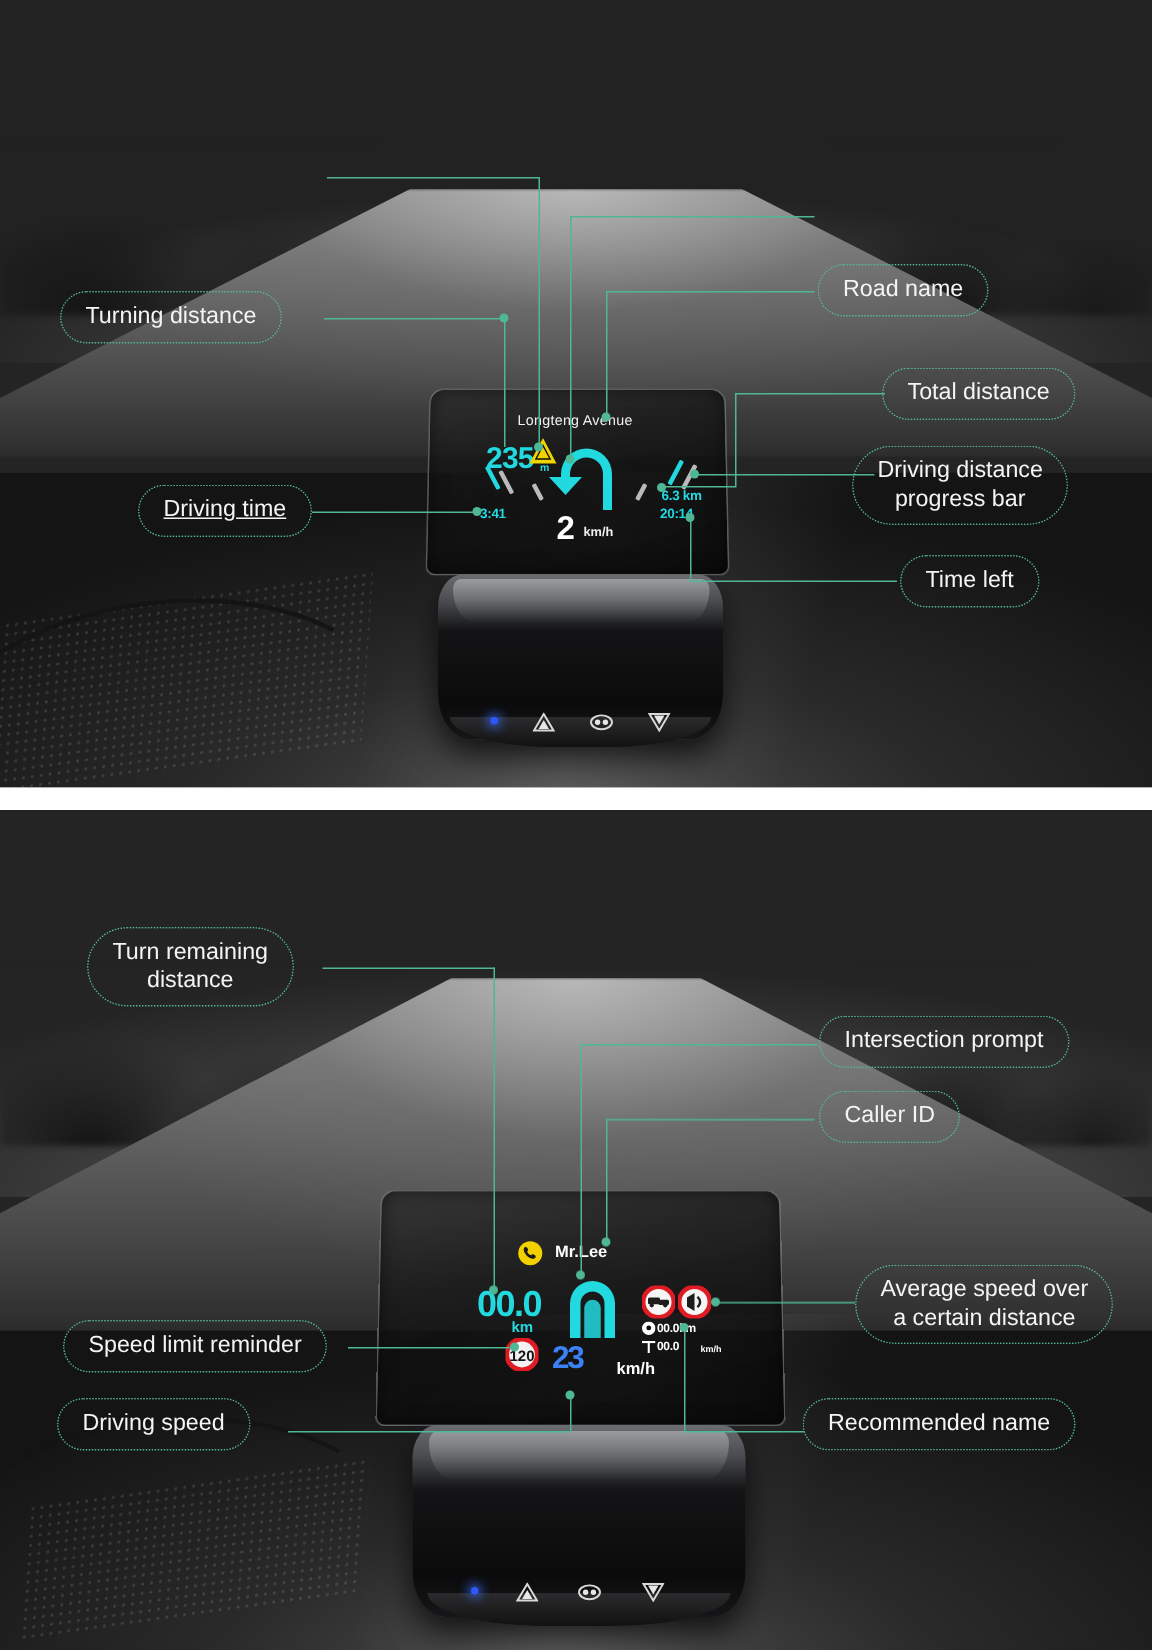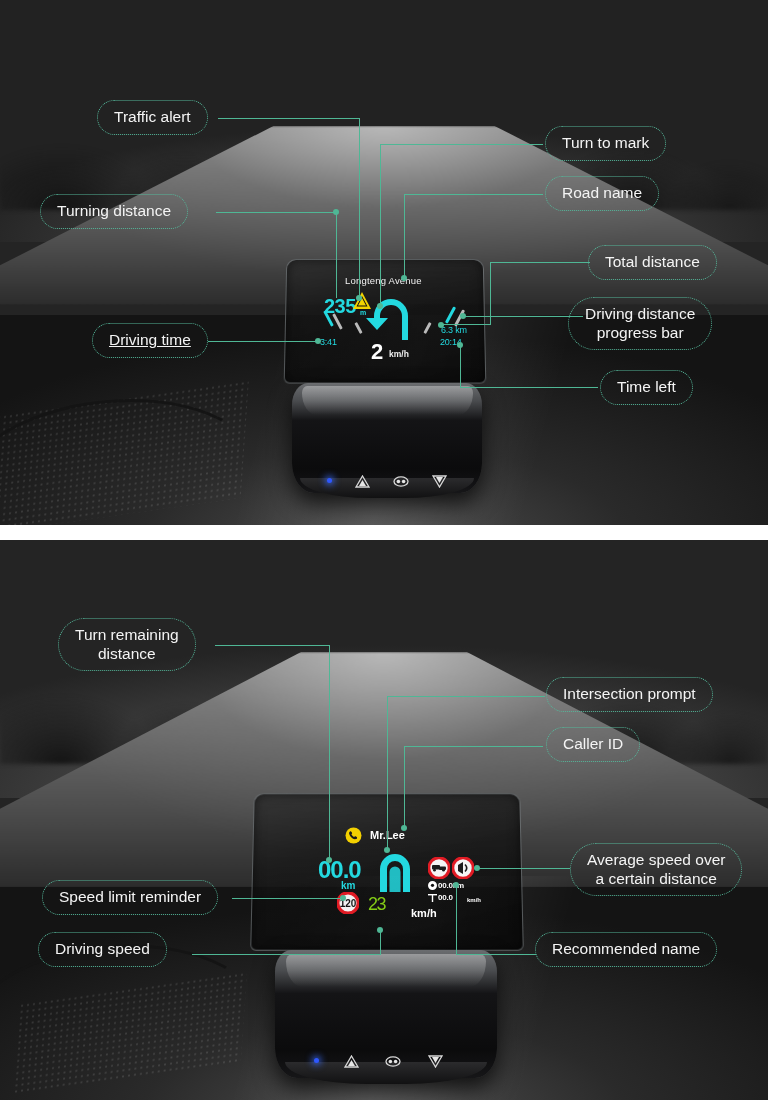--- a/index.html
+++ b/index.html
@@ -101,25 +101,25 @@
   .led { position:absolute; width:5px; height:5px; border-radius:50%;
          background:#2e57ff; box-shadow:0 0 7px 2px rgba(60,110,255,.85); }
 
   
   .hud-text { position:absolute; color:#fff; line-height:1; white-space:nowrap; }
   .hud-road-name { font-size:9.5px; color:#f0f0f0; letter-spacing:.2px; }
   .hud-dist-big { font-size:20px; font-weight:700; color:#23d9e0; letter-spacing:-.5px; }
   .hud-unit-sm { font-size:7px; font-weight:700; color:#23d9e0; }
   .hud-speed { font-size:22px; font-weight:700; color:#fff; letter-spacing:-1px; }
   .hud-speed-unit { font-size:8.5px; font-weight:700; color:#efefef; }
-  .hud-small { font-size:9px; font-weight:400; color:#23d9e0; letter-spacing:-.2px; }
+  .hud-small { font-size:9px; font-weight:700; color:#23d9e0; letter-spacing:-.2px; }
   .hud-small-w { font-size:8px; font-weight:700; color:#fff; letter-spacing:-.2px; }
   .hud-caller { font-size:11px; font-weight:600; color:#fff; }
   .hud-dist-p2 { font-size:24px; font-weight:700; color:#23d9e0; letter-spacing:-1px; }
-  .hud-speed-p2 { font-size:18px; font-weight:400; color:#84cc16; letter-spacing:-1.5px; }
+  .hud-speed-p2 { font-size:21px; font-weight:700; color:#3b82f6; letter-spacing:-1.5px; }
 
   .progress-tick {
     position:absolute; width:3px; height:20px; background:#e8e8e8;
     transform: rotate(28deg); border-radius:1px;
   }
   .progress-tick.dim { background:#d7d7d7; opacity:.85; }
   .progress-tick.lit { background:#23d9e0; }
   .progress-tick.left { transform: rotate(-28deg); }
 
   
@@ -237,24 +237,22 @@
     <div class="dot" style="left:438px; top:322px;"></div>
     <div class="leader h" style="left:441px; top:324px; width:50px;"></div>
 
     <div class="leader h" style="left:463px; top:316px; width:120px;"></div>
     <div class="dot" style="left:460px; top:313px;"></div>
 
     <div class="leader v" style="left:460px; top:345px; height:42px;"></div>
     <div class="leader h" style="left:460px; top:387px; width:138px;"></div>
     <div class="dot" style="left:457px; top:342px;"></div>
 
-    <div class="callout" style="left:97px; top:100px;">Traffic alert</div>
     <div class="callout" style="left:40px; top:194px;">Turning distance</div>
     <div class="callout" style="left:92px; top:323px;text-decoration:underline;">Driving time</div>
-    <div class="callout" style="left:545px; top:126px;">Turn to mark</div>
     <div class="callout" style="left:545px; top:176px;">Road name</div>
     <div class="callout" style="left:588px; top:245px;">Total distance</div>
     <div class="callout" style="left:568px; top:297px;">Driving distance
 progress bar</div>
     <div class="callout" style="left:600px; top:370px;">Time left</div>
   </div>
 
   <div class="divider"></div>
 
   <div class="panel" id="panel-2">

